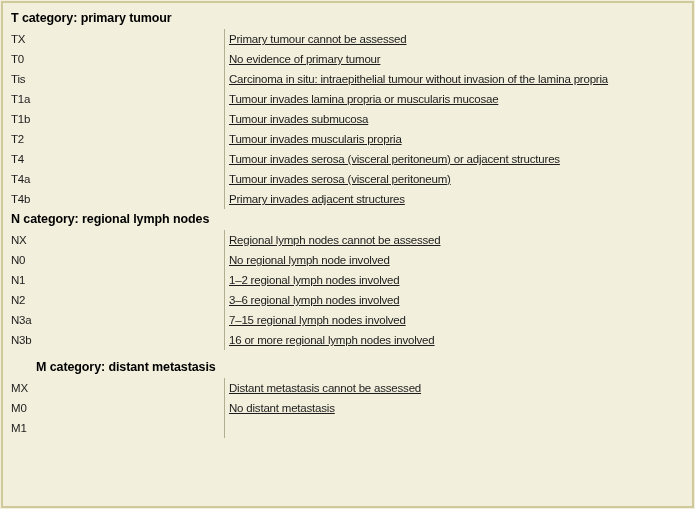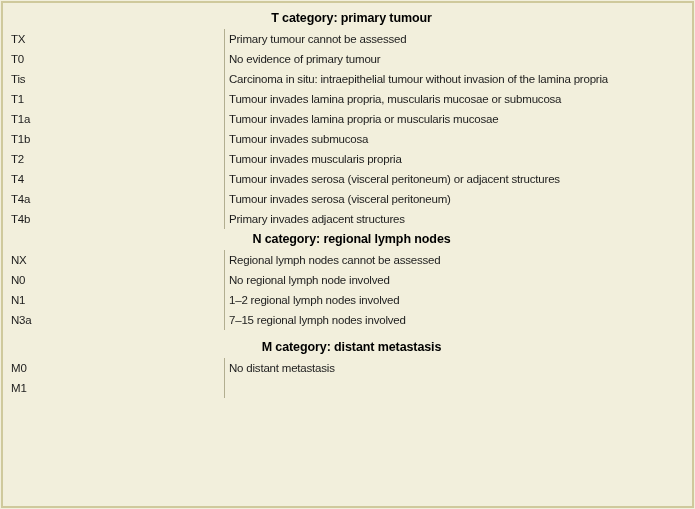--- a/index.html
+++ b/index.html
@@ -16,65 +16,61 @@
     background: #f2efdc;
     padding: 5px 0 4px 0;
   }
   .shead {
     font-size: 12.5px;
     font-weight: bold;
     color: #000000;
     line-height: 21px;
     padding-left: 8px;
     letter-spacing: -0.1px;
-    text-align: center;
   }
-  .shead--gap { margin-top: 7px; }
+  .shead--gap { margin-top: 7px; margin-left: 25px; }
   .row {
     display: flex;
     align-items: center;
     font-size: 11.5px;
     letter-spacing: -0.2px;
     color: #1c1c1c;
     line-height: 20px;
   }
   .code {
     flex: none;
     width: 222px;
     padding-left: 8px;
     border-right: 1px solid #b2ae90;
   }
   .desc {
     flex: 1;
     padding-left: 4px;
     padding-right: 10px;
+    text-decoration: underline;
   }
 </style>
 </head>
 <body>
 
 <div class="frame">
 
   <section>
     <div class="shead">T category: primary tumour</div>
     <div class="row">
       <div class="code">TX</div>
       <div class="desc">Primary tumour cannot be assessed</div>
     </div>
     <div class="row">
       <div class="code">T0</div>
       <div class="desc">No evidence of primary tumour</div>
     </div>
     <div class="row">
       <div class="code">Tis</div>
       <div class="desc">Carcinoma in situ: intraepithelial tumour without invasion of the lamina propria</div>
-    </div>
-    <div class="row">
-      <div class="code">T1</div>
-      <div class="desc">Tumour invades lamina propria, muscularis mucosae or submucosa</div>
     </div>
     <div class="row">
       <div class="code">T1a</div>
       <div class="desc">Tumour invades lamina propria or muscularis mucosae</div>
     </div>
     <div class="row">
       <div class="code">T1b</div>
       <div class="desc">Tumour invades submucosa</div>
     </div>
     <div class="row">
@@ -103,27 +99,39 @@
     </div>
     <div class="row">
       <div class="code">N0</div>
       <div class="desc">No regional lymph node involved</div>
     </div>
     <div class="row">
       <div class="code">N1</div>
       <div class="desc">1–2 regional lymph nodes involved</div>
     </div>
     <div class="row">
+      <div class="code">N2</div>
+      <div class="desc">3–6 regional lymph nodes involved</div>
+    </div>
+    <div class="row">
       <div class="code">N3a</div>
       <div class="desc">7–15 regional lymph nodes involved</div>
+    </div>
+    <div class="row">
+      <div class="code">N3b</div>
+      <div class="desc">16 or more regional lymph nodes involved</div>
     </div>
   </section>
 
   <section>
     <div class="shead shead--gap">M category: distant metastasis</div>
+    <div class="row">
+      <div class="code">MX</div>
+      <div class="desc">Distant metastasis cannot be assessed</div>
+    </div>
     <div class="row">
       <div class="code">M0</div>
       <div class="desc">No distant metastasis</div>
     </div>
     <div class="row">
       <div class="code">M1</div>
     </div>
   </section>
 
 </div>

